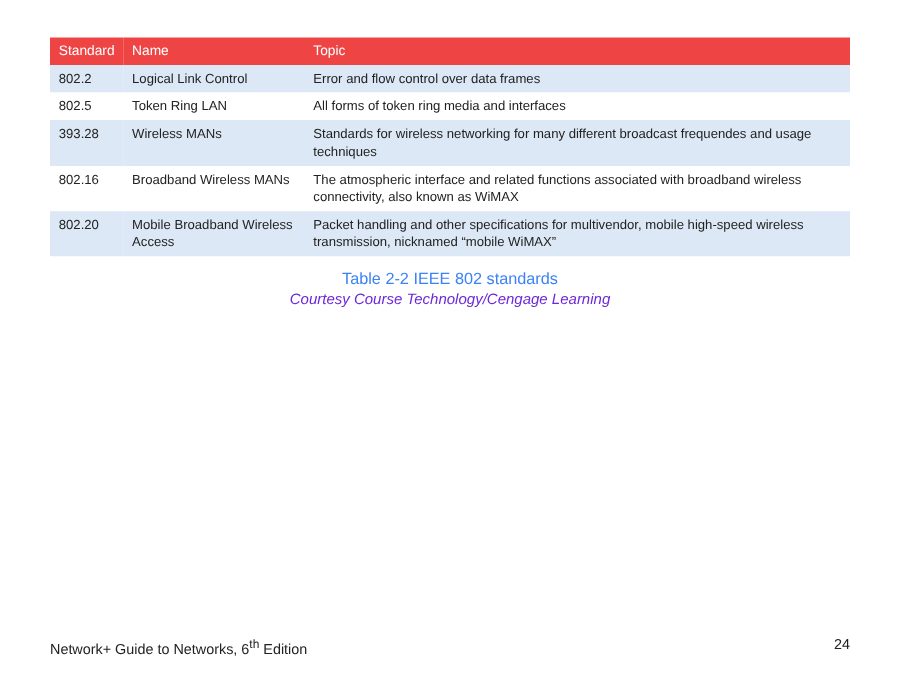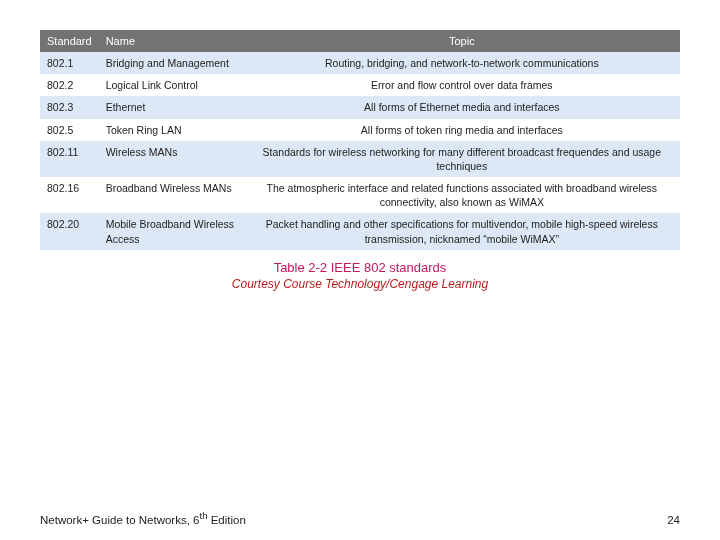--- a/index.html
+++ b/index.html
@@ -21,21 +21,21 @@
     }
     .table-wrapper {
       width: 640px;
     }
     table {
       width: 100%;
       border-collapse: collapse;
       font-size: 10.5px;
     }
     thead tr {
-      background-color: #737373;
+      background-color: #ef4444;
       color: #ffffff;
     }
     thead th {
       padding: 5px 7px;
       text-align: left;
       font-weight: normal;
       font-size: 11px;
     }
     tbody tr:nth-child(odd) {
       background-color: #dce8f5;
@@ -44,84 +44,74 @@
       background-color: #ffffff;
     }
     tbody td {
       padding: 4px 7px;
       vertical-align: top;
       color: #222;
       line-height: 1.35;
     }
     .col-std { width: 52px; font-weight: normal; }
     .col-name { width: 145px; }
-    .col-topic { width: auto; text-align: center; }
+    .col-topic { width: auto; }
     .caption-area {
       margin-top: 10px;
       text-align: center;
     }
     .caption-main {
       font-size: 13px;
       font-weight: normal;
-      color: #be185d;
+      color: #3b82f6;
     }
     .caption-sub {
       font-size: 12px;
       font-style: italic;
-      color: #b91c1c;
+      color: #6d28d9;
       margin-top: 2px;
     }
     .footer {
       position: absolute;
       bottom: 14px;
       left: 40px;
       right: 40px;
       display: flex;
       justify-content: space-between;
-      align-items: flex-end;
+      align-items: flex-start;
       font-size: 11.5px;
       color: #222;
     }
   </style>
 </head>
 <body>
 
 <div class="page">
   <div class="table-wrapper">
     <table>
       <thead>
         <tr>
           <th class="col-std">Standard</th>
           <th class="col-name">Name</th>
           <th class="col-topic">Topic</th>
         </tr>
       </thead>
       <tbody id="table-body">
-      <tr>
-            <td class="col-std">802.1</td>
-            <td class="col-name">Bridging and Management</td>
-            <td class="col-topic">Routing, bridging, and network-to-network communications</td>
-          </tr>
           <tr>
             <td class="col-std">802.2</td>
             <td class="col-name">Logical Link Control</td>
             <td class="col-topic">Error and flow control over data frames</td>
-          </tr>
-          <tr>
-            <td class="col-std">802.3</td>
-            <td class="col-name">Ethernet</td>
-            <td class="col-topic">All forms of Ethernet media and interfaces</td>
           </tr>
           <tr>
             <td class="col-std">802.5</td>
             <td class="col-name">Token Ring LAN</td>
             <td class="col-topic">All forms of token ring media and interfaces</td>
           </tr>
           <tr>
-            <td class="col-std">802.11</td>
+            <td class="col-std">393.28</td>
             <td class="col-name">Wireless MANs</td>
             <td class="col-topic">Standards for wireless networking for many different broadcast frequendes and usage techniques</td>
           </tr>
           <tr>
             <td class="col-std">802.16</td>
             <td class="col-name">Broadband Wireless MANs</td>
             <td class="col-topic">The atmospheric interface and related functions associated with broadband wireless connectivity, also known as WiMAX</td>
           </tr>
           <tr>
             <td class="col-std">802.20</td>

